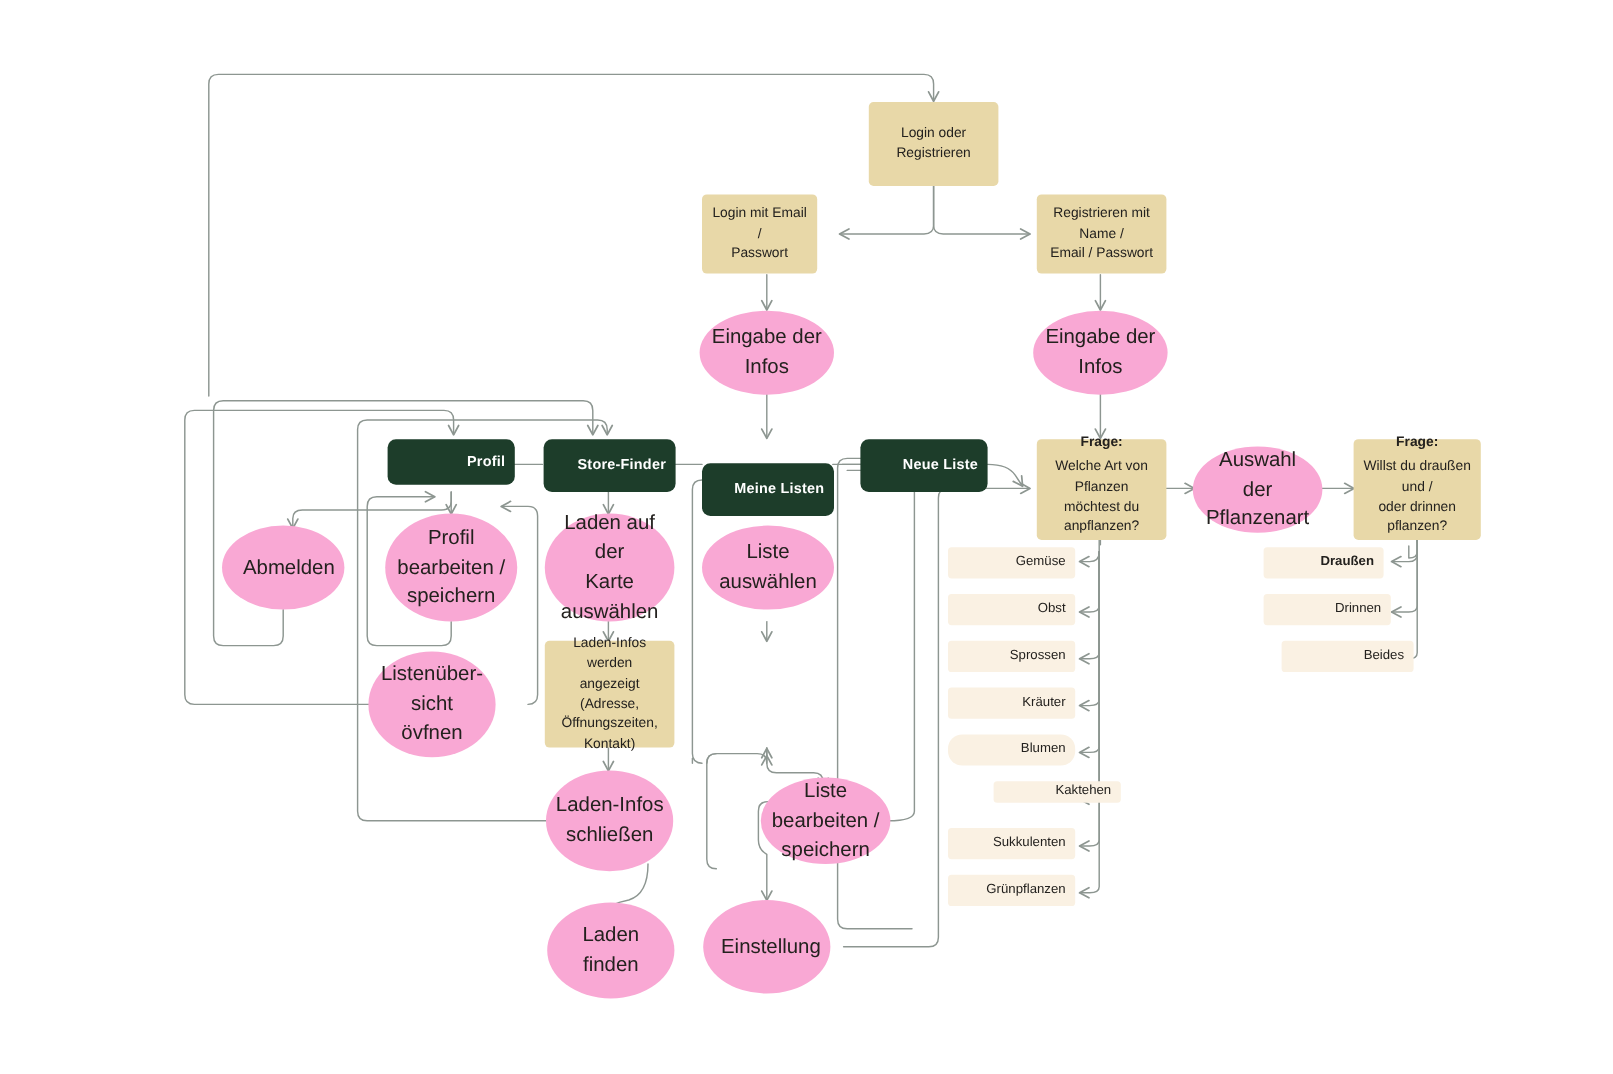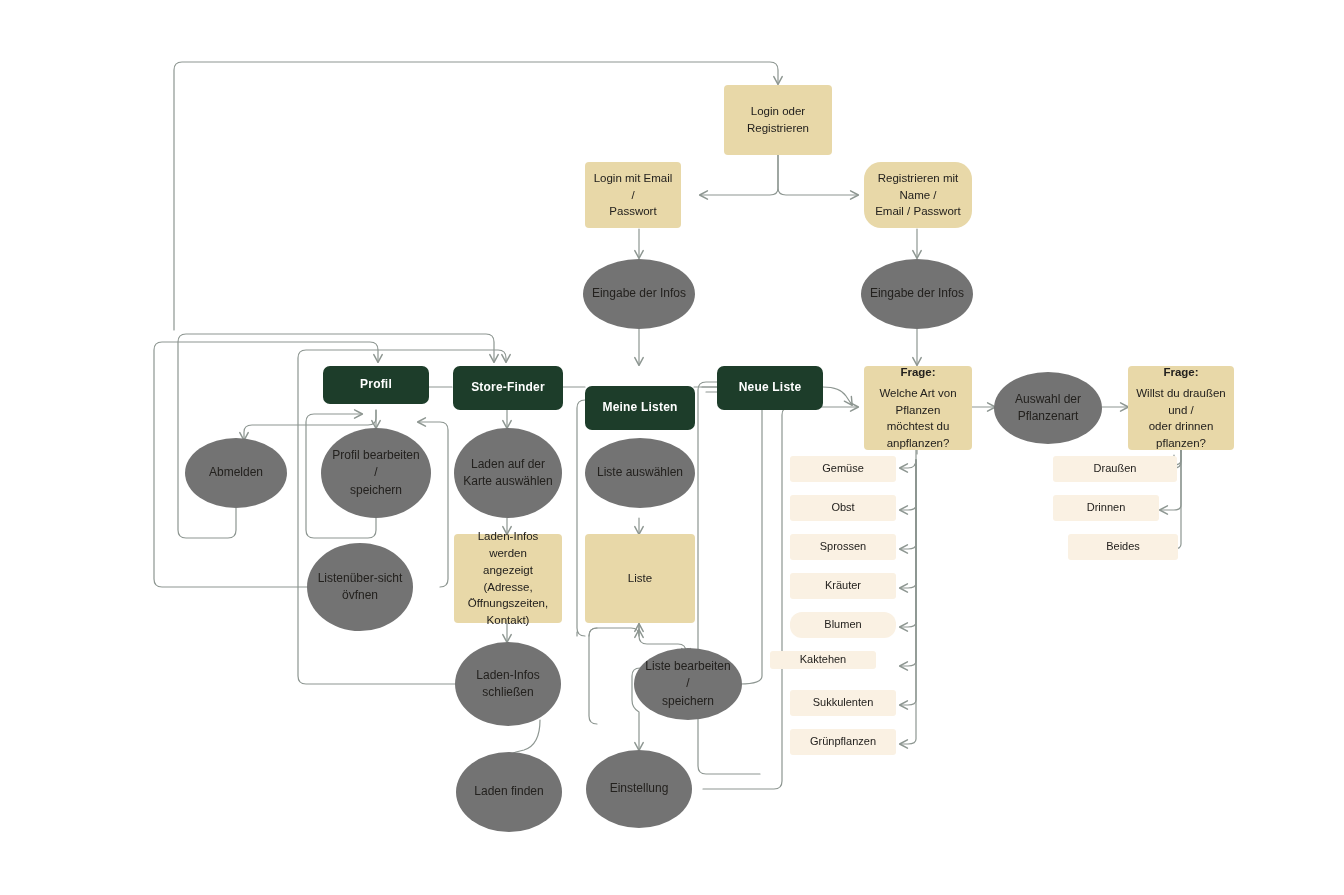--- a/index.html
+++ b/index.html
@@ -17,21 +17,21 @@
   svg.wires{
     position:absolute;
     left:0;top:0;
     width:1344px;height:895px;
     pointer-events:none;
   }
   .node{
     position:absolute;
     display:flex;
     align-items:center;
-    justify-content:center;
+    justify-content:flex-end;
     text-align:center;
     box-sizing:border-box;
     line-height:1.45;
     color:#23211e;
   }
   .node .txt{display:block;padding:2px 8px;white-space:pre-line;}
   
   .tan{
     background:#e8d8a8;
     border-radius:4px;
@@ -44,23 +44,23 @@
     font-size:12px;
     font-weight:bold;
     letter-spacing:.2px;
   }
   .opt{
     background:#faf1e3;
     border-radius:3px;
     font-size:11px;
   }
   .ell{
-    background:#737373;
+    background:#f9a8d4;
     border-radius:50%;
-    font-size:12px;
+    font-size:17px;
   }
   .q-title{font-weight:bold;display:block;}
 </style>
 </head>
 <body>
 
 <div id="stage">
 
   <svg class="wires" viewBox="0 0 1344 895">
     <defs>
@@ -157,21 +157,21 @@
 
   <div class="node tan" style="left:724px;top:85px;width:108px;height:70px;">
     <span class="txt">Login oder Registrieren</span>
   </div>
 
   <div class="node tan" style="left:585px;top:162px;width:96px;height:66px;">
     <span class="txt">Login mit Email /
 Passwort</span>
   </div>
 
-  <div class="node tan" style="left:864px;top:162px;width:108px;height:66px;border-radius:17px;">
+  <div class="node tan" style="left:864px;top:162px;width:108px;height:66px;">
     <span class="txt">Registrieren mit Name /
 Email / Passwort</span>
   </div>
 
   <div class="node ell" style="left:583px;top:259px;width:112px;height:70px;">
     <span class="txt">Eingabe der Infos</span>
   </div>
 
   <div class="node ell" style="left:861px;top:259px;width:112px;height:70px;">
     <span class="txt">Eingabe der Infos</span>
@@ -216,23 +216,20 @@
     <span class="txt">Laden-Infos
 schließen</span>
   </div>
   <div class="node ell" style="left:456px;top:752px;width:106px;height:80px;">
     <span class="txt">Laden finden</span>
   </div>
 
   <div class="node ell" style="left:585px;top:438px;width:110px;height:70px;">
     <span class="txt">Liste auswählen</span>
   </div>
-  <div class="node tan" style="left:585px;top:534px;width:110px;height:89px;">
-    <span class="txt">Liste</span>
-  </div>
   <div class="node ell" style="left:634px;top:648px;width:108px;height:72px;">
     <span class="txt">Liste bearbeiten /
 speichern</span>
   </div>
   <div class="node ell" style="left:586px;top:750px;width:106px;height:78px;">
     <span class="txt">Einstellung</span>
   </div>
 
   <div class="node tan" style="left:864px;top:366px;width:108px;height:84px;flex-direction:column;">
     <span class="q-title txt">Frage:</span>
@@ -260,31 +257,31 @@
     </div>
   <div class="node opt" style="left:790px;top:534px;width:106px;height:26px;">
     <span class="txt">Sprossen</span>
     </div>
   <div class="node opt" style="left:790px;top:573px;width:106px;height:26px;">
     <span class="txt">Kräuter</span>
     </div>
   <div class="node opt" style="left:790px;top:612px;width:106px;height:26px;border-radius:12px;">
     <span class="txt">Blumen</span>
     </div>
-  <div class="node opt" style="left:770px;top:651px;width:106px;height:18px;">
+  <div class="node opt" style="left:828px;top:651px;width:106px;height:18px;">
     <span class="txt">Kaktehen</span>
     </div>
   <div class="node opt" style="left:790px;top:690px;width:106px;height:26px;">
     <span class="txt">Sukkulenten</span>
     </div>
   <div class="node opt" style="left:790px;top:729px;width:106px;height:26px;">
     <span class="txt">Grünpflanzen</span>
     </div>
 
-  <div class="node opt" style="left:1053px;top:456px;width:124px;height:26px;">
+  <div class="node opt" style="left:1053px;top:456px;width:100px;height:26px;font-weight:bold;">
     <span class="txt">Draußen</span>
     </div>
   <div class="node opt" style="left:1053px;top:495px;width:106px;height:26px;">
     <span class="txt">Drinnen</span>
     </div>
   <div class="node opt" style="left:1024px;top:534px;width:110px;height:26px;margin-left:44px;">
     <span class="txt">Beides</span>
     </div>
 
 </div>

